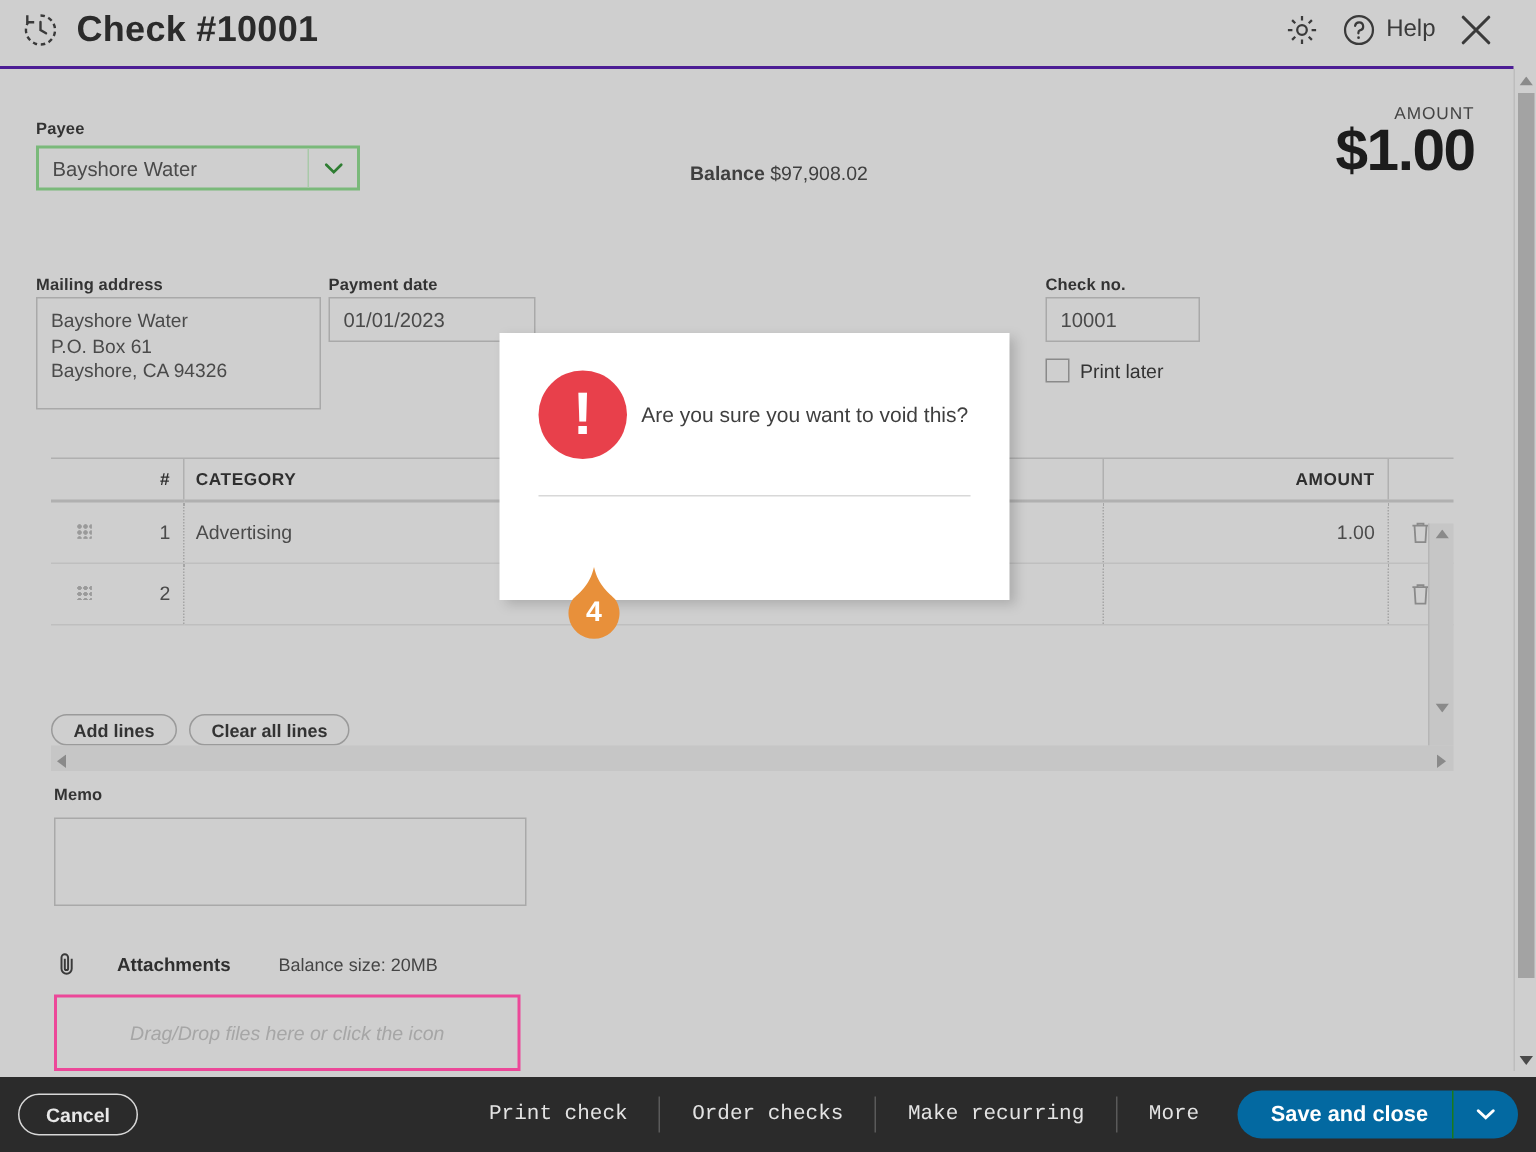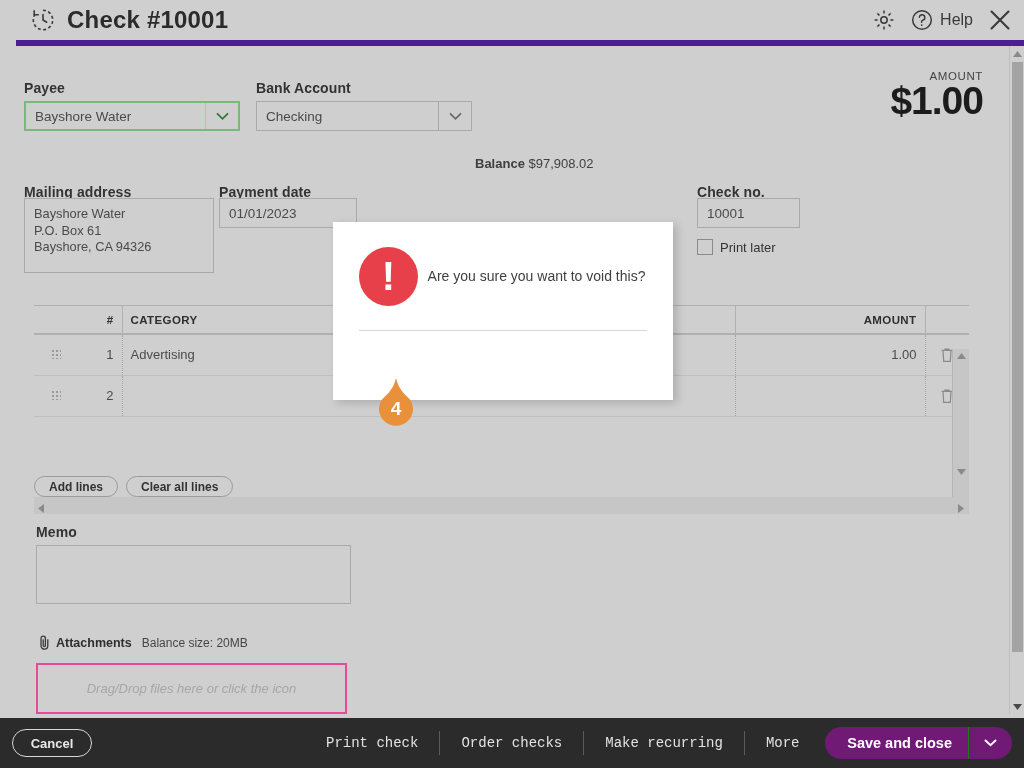--- a/index.html
+++ b/index.html
@@ -14,22 +14,21 @@
     width: 1024px; height: 768px;
     background: #cfcfcf;
     overflow: hidden;
   }
 
   
   .header {
     position: absolute; left: 0; top: 0;
     width: 1009px; height: 46px;
     background: #cfcfcf;
-    border-bottom: 6px solid #4c1d95;
-    margin-left: 16px;
+    border-bottom: 2px solid #4c1d95;
   }
   .header-title-wrap {
     position: absolute; left: 14px; top: 5px;
     display: flex; align-items: center; gap: 11px;
   }
   .hist-icon { width: 26px; height: 26px; display: block; }
   .header-title {
     font-size: 24px; font-weight: bold; color: #2b2b2b;
     letter-spacing: .2px; line-height: 30px;
   }
@@ -43,21 +42,21 @@
   .close-x { width: 26px; height: 26px; display: block; cursor: pointer; }
 
   
   .body-area {
     position: absolute; left: 0; top: 46px;
     width: 1009px; height: 668px;
     background: #cfcfcf;
   }
 
   .field-label {
-    font-size: 14px; color: #333; font-weight: bold; letter-spacing: .1px;
+    font-size: 11px; color: #333; font-weight: bold; letter-spacing: .1px;
   }
   .ctl-box {
     background: #cfcfcf;
     border: 1px solid #a9a9a9;
     display: flex; align-items: center;
   }
   .ctl-box .txt {
     flex: 1; padding: 0 9px; font-size: 13.5px; color: #4a4a4a;
     white-space: nowrap; overflow: hidden;
   }
@@ -71,22 +70,22 @@
   #payee-field {
     width: 216px; height: 30px;
     border: 2px solid #7ab97a;
   }
   #payee-field .caret-btn { border-left: 1px solid #a9c9a9; }
 
   #bank-wrap { position: absolute; left: 256px; top: 34px; }
   #bank-field { width: 216px; height: 30px; }
 
   #balance {
-    position: absolute; left: 475px; top: 62px;
-    font-size: 13px; color: #3f3f3f; margin-top: 48px;
+    position: absolute; left: 460px; top: 62px;
+    font-size: 13px; color: #3f3f3f;
   }
   #balance b { font-weight: bold; }
 
   #amount-block {
     position: absolute; right: 26px; top: 24px; text-align: right;
   }
   #amount-label { font-size: 11.5px; color: #444; letter-spacing: .6px; }
   #amount-value {
     font-size: 39px; font-weight: bold; color: #1c1c1c;
     line-height: 42px; letter-spacing: -1px; margin-top: -2px;
@@ -176,21 +175,21 @@
 
   
   #memo-label { position: absolute; left: 36px; top: 478px; }
   #memo-box {
     position: absolute; left: 36px; top: 499px;
     width: 315px; height: 59px;
     border: 1px solid #a9a9a9; background: #cfcfcf;
   }
   #att-row {
     position: absolute; left: 38px; top: 588px;
-    display: flex; align-items: center; gap: 5px;
+    display: flex; align-items: center; gap: 27px;
   }
   .clip-icon { width: 13px; height: 17px; display: block; }
   #att-label { font-size: 12.5px; color: #2f2f2f; font-weight: bold; }
   #att-max { font-size: 12px; color: #454545; margin-left: 5px; }
   #dropzone {
     position: absolute; left: 36px; top: 617px;
     width: 311px; height: 51px;
     border: 2px solid #ec4899; background: #cfcfcf;
     display: flex; align-items: center; justify-content: center;
   }
@@ -236,21 +235,21 @@
     position: absolute; left: 305px;
     display: flex; align-items: center; font-family: Liberation Mono, monospace;
   }
   .flink {
     color: #e3e3e3; font-size: 14px; padding: 0 21px; cursor: pointer;
     white-space: nowrap;
   }
   .fsep { width: 1px; height: 24px; background: #5a5a5a; }
   #save-close {
     position: absolute; right: 12px;
-    height: 32px; border-radius: 16px; background: #701a75;
+    height: 32px; border-radius: 16px; background: #0369a1;
     display: flex; align-items: center; cursor: pointer;
   }
   #save-close .lbl {
     color: #fff; font-size: 14.5px; font-weight: bold; padding: 0 16px 0 22px;
   }
   #save-close .sep { width: 1px; height: 32px; background: #1a7a1a; }
   #save-close .cv { padding: 0 15px; display: flex; align-items: center; }
 
   
   #modal-shadow {
@@ -356,31 +355,20 @@
       <div id="payee-field" class="ctl-box" style="margin-top:5px">
         <span class="txt">Bayshore Water</span>
         <span class="caret-btn">
           <svg width="13" height="9" viewBox="0 0 13 9" fill="none" stroke="#2e7d32" stroke-width="1.8" stroke-linecap="round">
             <path d="M1.5 1.8L6.5 6.8 11.5 1.8"></path>
           </svg>
         </span>
       </div>
     </div>
 
-    <div id="bank-wrap">
-      <div class="field-label">Bank Account</div>
-      <div id="bank-field" class="ctl-box" style="margin-top:5px">
-        <span class="txt">Checking</span>
-        <span class="caret-btn">
-          <svg width="13" height="9" viewBox="0 0 13 9" fill="none" stroke="#6a6a6a" stroke-width="1.8" stroke-linecap="round">
-            <path d="M1.5 1.8L6.5 6.8 11.5 1.8"></path>
-          </svg>
-        </span>
-      </div>
-    </div>
 
     <div id="balance">
       <b>Balance</b>
       <span>$97,908.02</span>
     </div>
 
     <div id="amount-block">
       <div id="amount-label">AMOUNT</div>
       <div id="amount-value">$1.00</div>
     </div>

